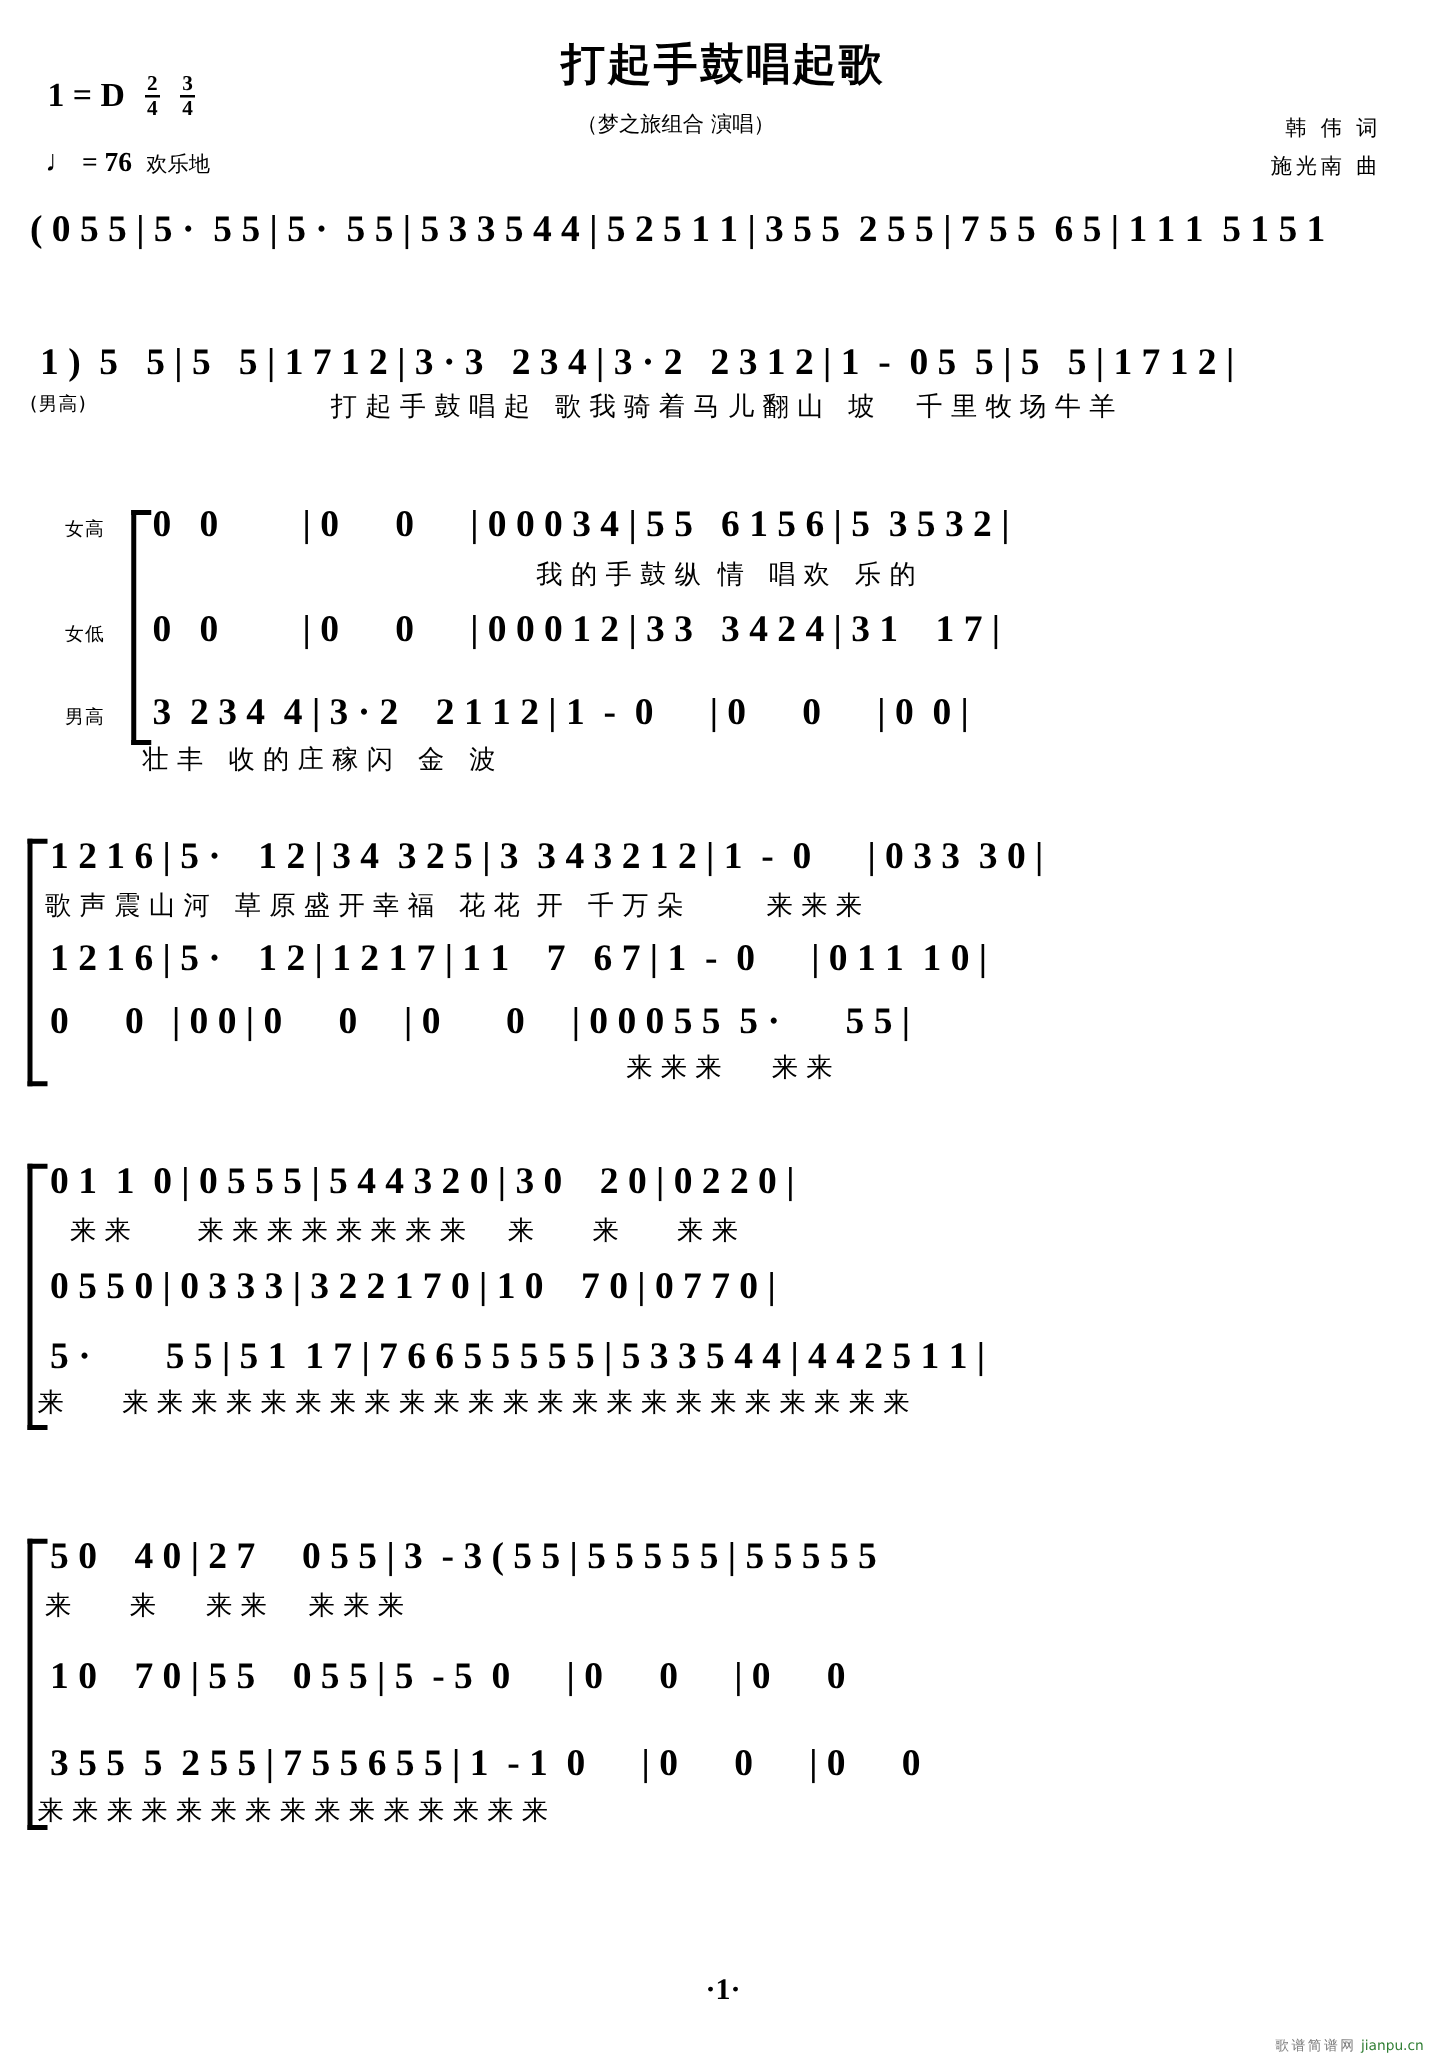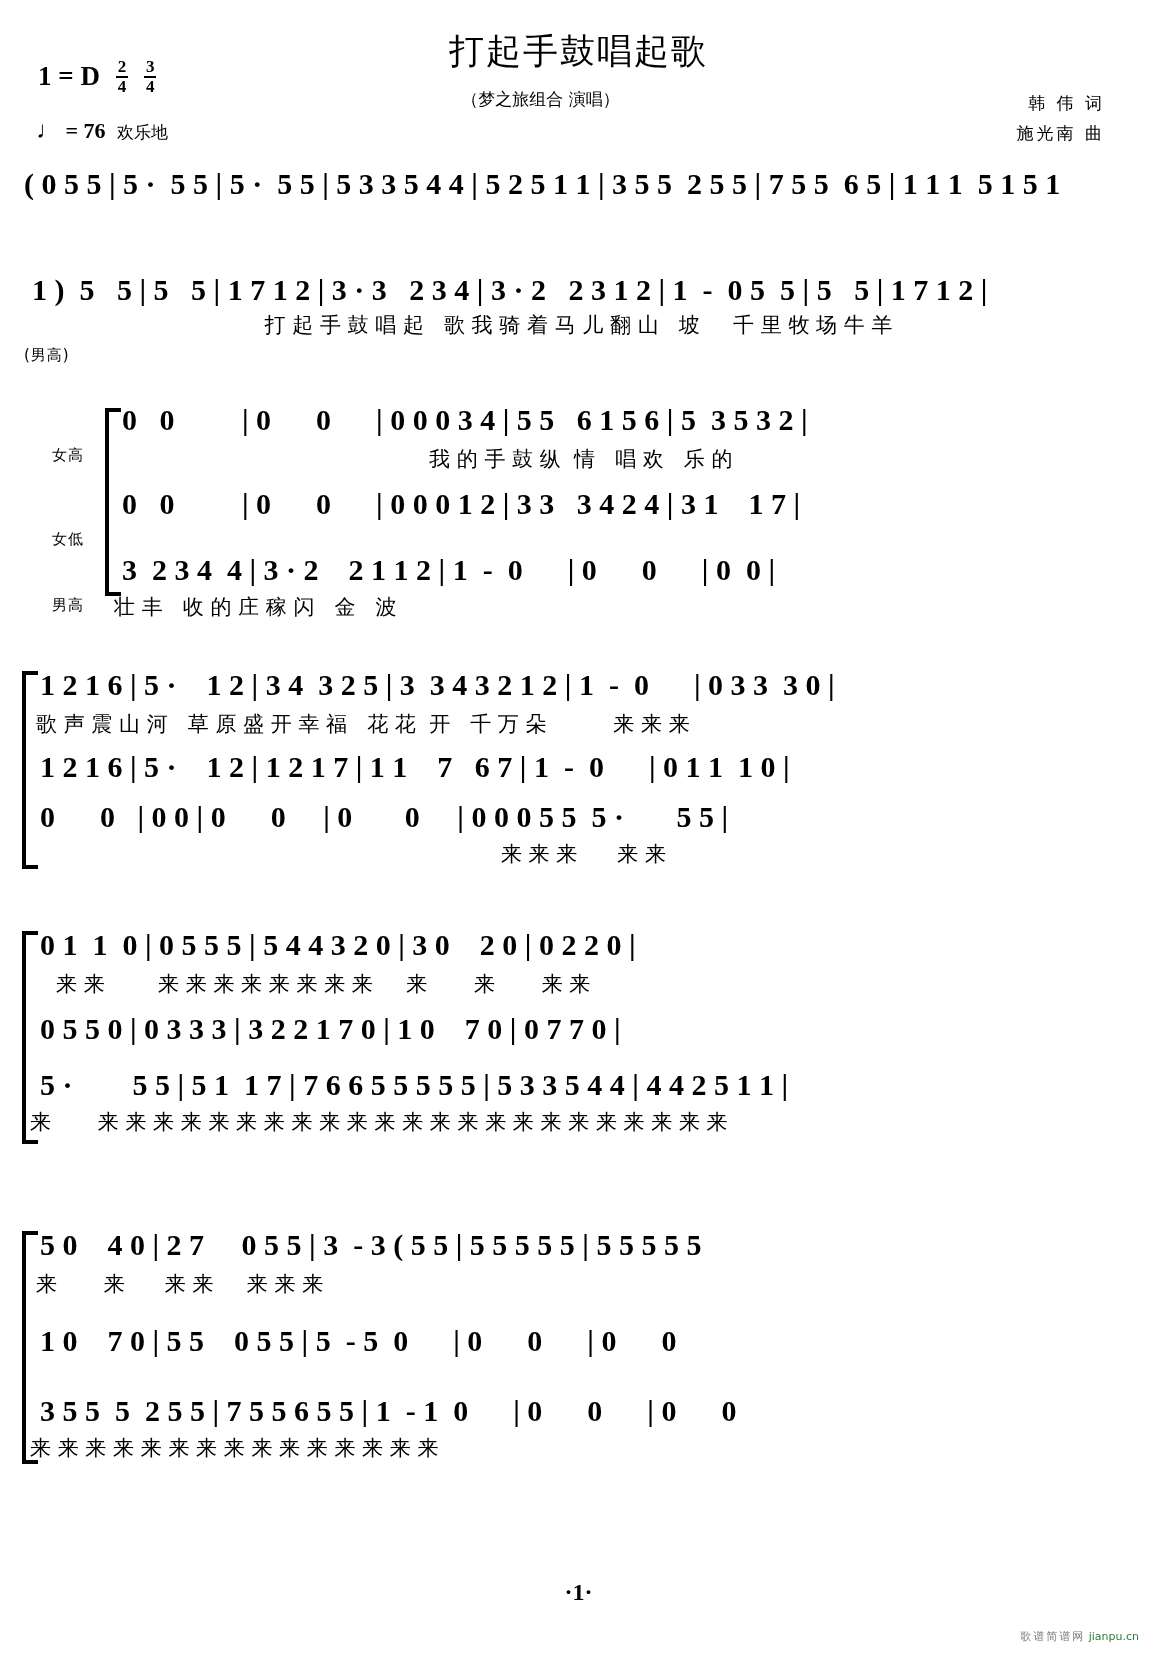--- a/index.html
+++ b/index.html
@@ -11,21 +11,21 @@
     position:relative;
     overflow:hidden;
   }
   .sheet{position:relative;width:1157px;height:1654px;}
 
   
   .title{
     position:absolute;top:28px;left:0;width:1157px;
     text-align:center;
     font-family:"DejaVu Sans", sans-serif;
-    font-weight:normal;font-size:35px;letter-spacing:2px;
+    font-weight:bold;font-size:35px;letter-spacing:2px;
   }
   .subtitle{
     position:absolute;top:88px;left:0;width:1081px;
     text-align:center;
     font-family:"DejaVu Sans", sans-serif;
     font-size:17px;
   }
   .credits{
     position:absolute;top:88px;right:52px;
     font-family:"DejaVu Sans", sans-serif;
@@ -61,21 +61,20 @@
     font-family:"DejaVu Sans", sans-serif;
     font-size:21px;
     white-space:pre;
     line-height:30px;
   }
   .partlabel{
     position:absolute;
     font-family:"DejaVu Sans", sans-serif;
     font-size:15px;
     letter-spacing:1px;
-    margin-top:32px;
   }
   .brace{
     position:absolute;
     border-left:4px solid #000;
     border-top:4px solid #000;
     border-bottom:4px solid #000;
     width:12px;
   }
   .pagenum{
     position:absolute;bottom:48px;left:0;width:1157px;text-align:center;

